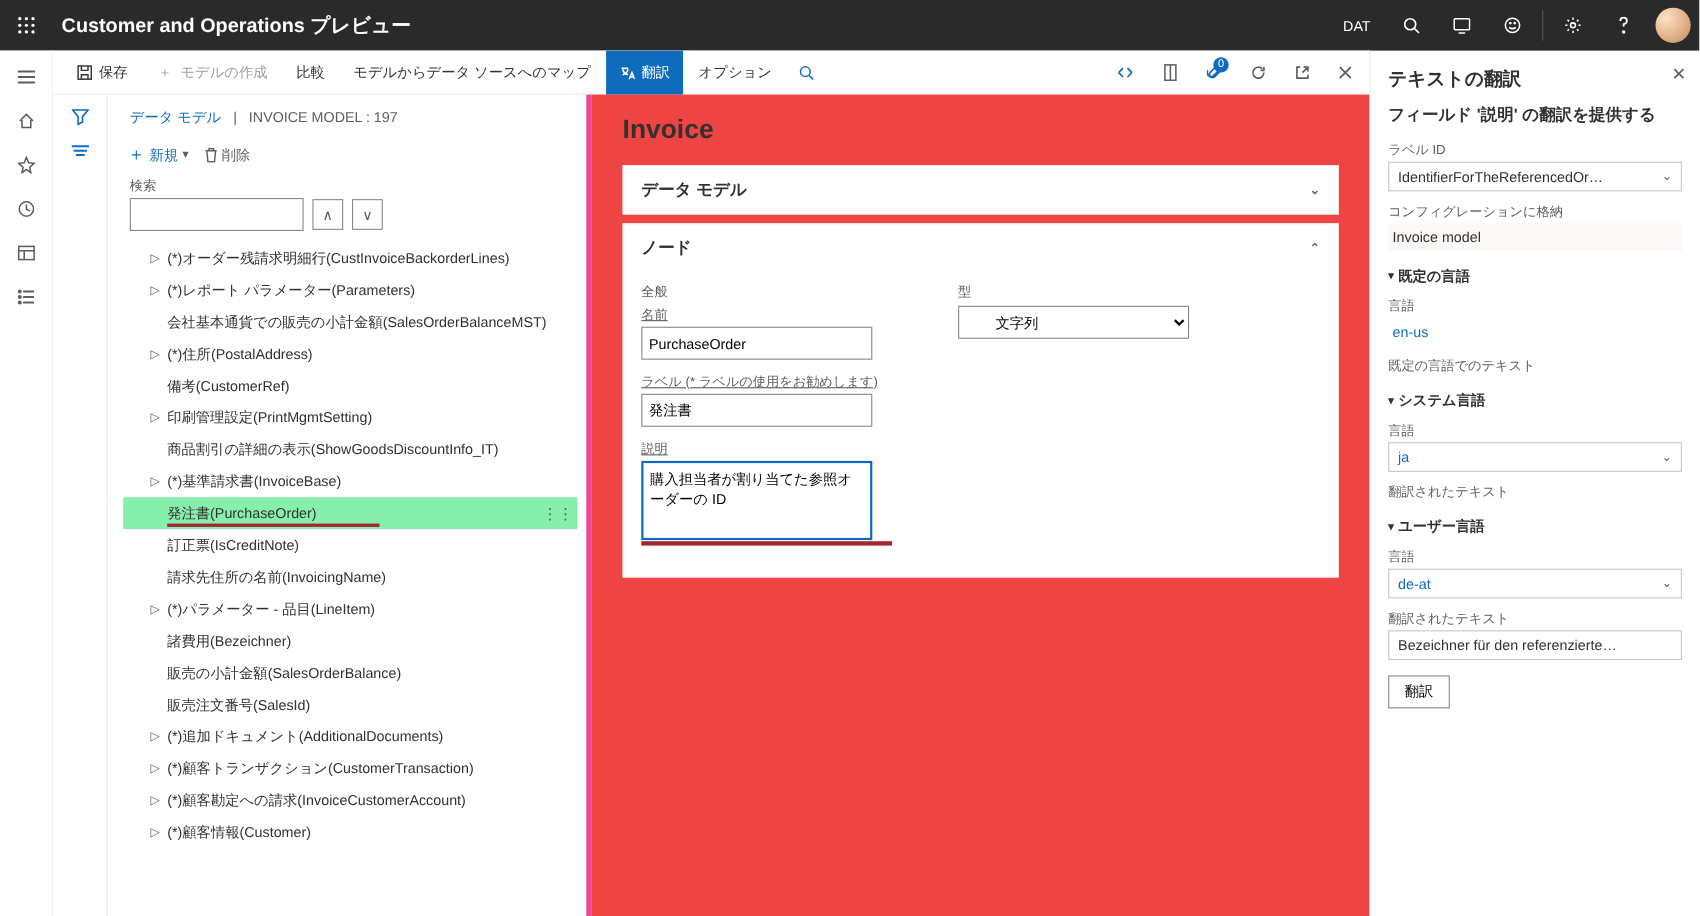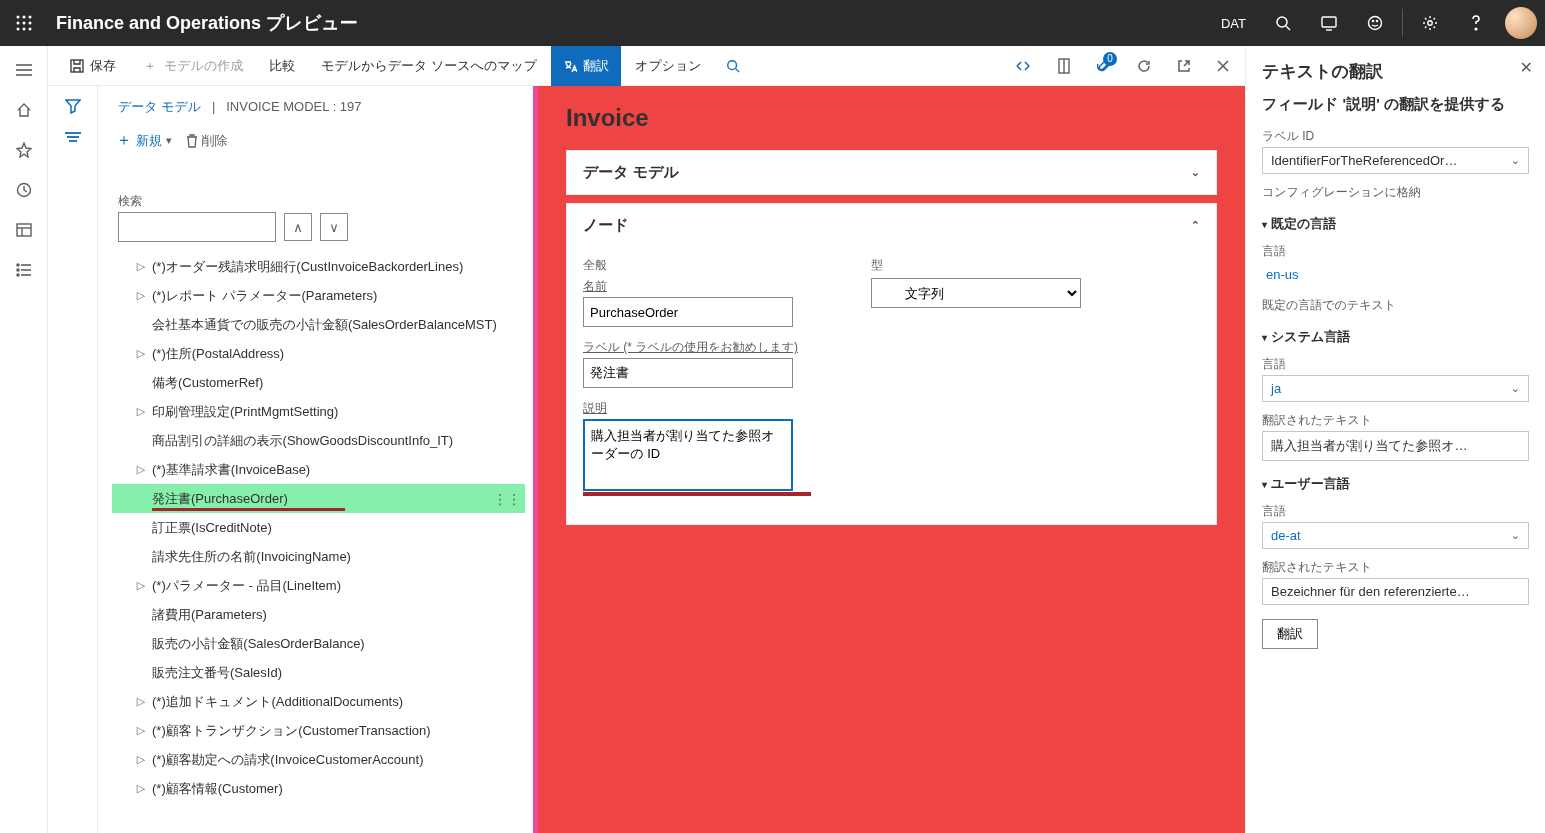--- a/index.html
+++ b/index.html
@@ -37,21 +37,21 @@
   
   .split { flex:1; display:flex; min-width:0; }
 
   
   .treecol { width:440px; border-right:5px solid #ec4899; display:flex; flex-direction:column; padding:8px 0 0 0; min-width:0; }
   .breadcrumb { padding:4px 0 10px 20px; color:#605e5c; font-size:13px; }
   .breadcrumb .link { color:#0f6cbd; }
   .tree-toolbar { padding:4px 0 10px 18px; display:flex; gap:14px; align-items:center; color:#0f6cbd; }
   .tree-toolbar .tb { display:flex; align-items:center; gap:4px; cursor:pointer; }
   .search-row { padding:0 20px 4px 20px; }
-  .search-label { font-size:12px; color:#605e5c; margin-bottom:2px;margin-top:32px; }
+  .search-label { font-size:12px; color:#605e5c; margin-bottom:2px; }
   .search-controls { display:flex; gap:8px; align-items:center; }
   .search-controls input { width:158px; height:30px; border:1px solid #8a8886; padding:0 6px; }
   .navbox { width:28px; height:28px; border:1px solid #8a8886; display:flex; align-items:center; justify-content:center; color:#605e5c; cursor:pointer; }
   .tree { flex:1; overflow-y:auto; padding:6px 8px 20px 14px; font-size:13px; position:relative; }
   .tree::-webkit-scrollbar { width:10px; }
   .tree::-webkit-scrollbar-thumb { background:#c8c6c4; border-radius:5px; }
   .tree-item { display:flex; align-items:center; height:29px; padding-left:22px; cursor:pointer; white-space:nowrap; color:#323130; }
   .tree-item .tw { width:14px; text-align:center; color:#605e5c; margin-right:4px; font-size:11px; }
   .tree-item.leaf { padding-left:40px; }
   .tree-item.selected { background:#86efac; position:relative; }
@@ -101,21 +101,21 @@
         <circle cx="8" cy="2" r="1.5"></circle>
         <circle cx="14" cy="2" r="1.5"></circle>
         <circle cx="2" cy="8" r="1.5"></circle>
         <circle cx="8" cy="8" r="1.5"></circle>
         <circle cx="14" cy="8" r="1.5"></circle>
         <circle cx="2" cy="14" r="1.5"></circle>
         <circle cx="8" cy="14" r="1.5"></circle>
         <circle cx="14" cy="14" r="1.5"></circle>
       </svg>
   </div>
-  <div class="title">Finance and Operations プレビュー</div>
+  <div class="title">Customer and Operations プレビュー</div>
   <div class="spacer"></div>
   <div class="company">DAT</div>
   <div class="tb-icon">
       <svg width="16" height="16" viewBox="0 0 16 16" fill="none" stroke="#fff" stroke-width="1.5">
         <circle cx="7" cy="7" r="5"></circle>
         <line x1="11" y1="11" x2="15" y2="15"></line>
       </svg>
     </div>
   <div class="tb-icon">
       <svg width="16" height="16" viewBox="0 0 16 16" fill="none" stroke="#fff" stroke-width="1.4">
@@ -346,21 +346,21 @@
                 <span>訂正票(IsCreditNote)</span>
               </div>
               <div class="tree-item leaf">
                 <span>請求先住所の名前(InvoicingName)</span>
               </div>
               <div class="tree-item">
                 <span class="tw">▷</span>
                 <span>(*)パラメーター - 品目(LineItem)</span>
               </div>
               <div class="tree-item leaf">
-                <span>諸費用(Parameters)</span>
+                <span>諸費用(Bezeichner)</span>
               </div>
               <div class="tree-item leaf">
                 <span>販売の小計金額(SalesOrderBalance)</span>
               </div>
               <div class="tree-item leaf">
                 <span>販売注文番号(SalesId)</span>
               </div>
               <div class="tree-item">
                 <span class="tw">▷</span>
                 <span>(*)追加ドキュメント(AdditionalDocuments)</span>
@@ -434,41 +434,41 @@
     <h2>テキストの翻訳</h2>
     <h3>フィールド '説明' の翻訳を提供する</h3>
 
     <div class="tp-label">ラベル ID</div>
     <div class="tp-val">
         <span>IdentifierForTheReferencedOr…</span>
         <span class="chev">⌄</span>
       </div>
 
     <div class="tp-label">コンフィグレーションに格納</div>
+    <div class="tp-val readonly">Invoice model</div>
 
     <div class="tp-section">
       <div class="sh">
           <span>既定の言語</span>
         </div>
       <div class="tp-label">言語</div>
       <div class="tp-val link">en-us</div>
       <div class="tp-label">既定の言語でのテキスト</div>
     </div>
 
     <div class="tp-section">
       <div class="sh">
           <span>システム言語</span>
         </div>
       <div class="tp-label">言語</div>
       <div class="tp-val" style="color:#0f6cbd">
           <span>ja</span>
           <span class="chev">⌄</span>
         </div>
       <div class="tp-label">翻訳されたテキスト</div>
-      <div class="tp-val">購入担当者が割り当てた参照オ…</div>
     </div>
 
     <div class="tp-section">
       <div class="sh">
           <span>ユーザー言語</span>
         </div>
       <div class="tp-label">言語</div>
       <div class="tp-val" style="color:#0f6cbd">
           <span>de-at</span>
           <span class="chev">⌄</span>

